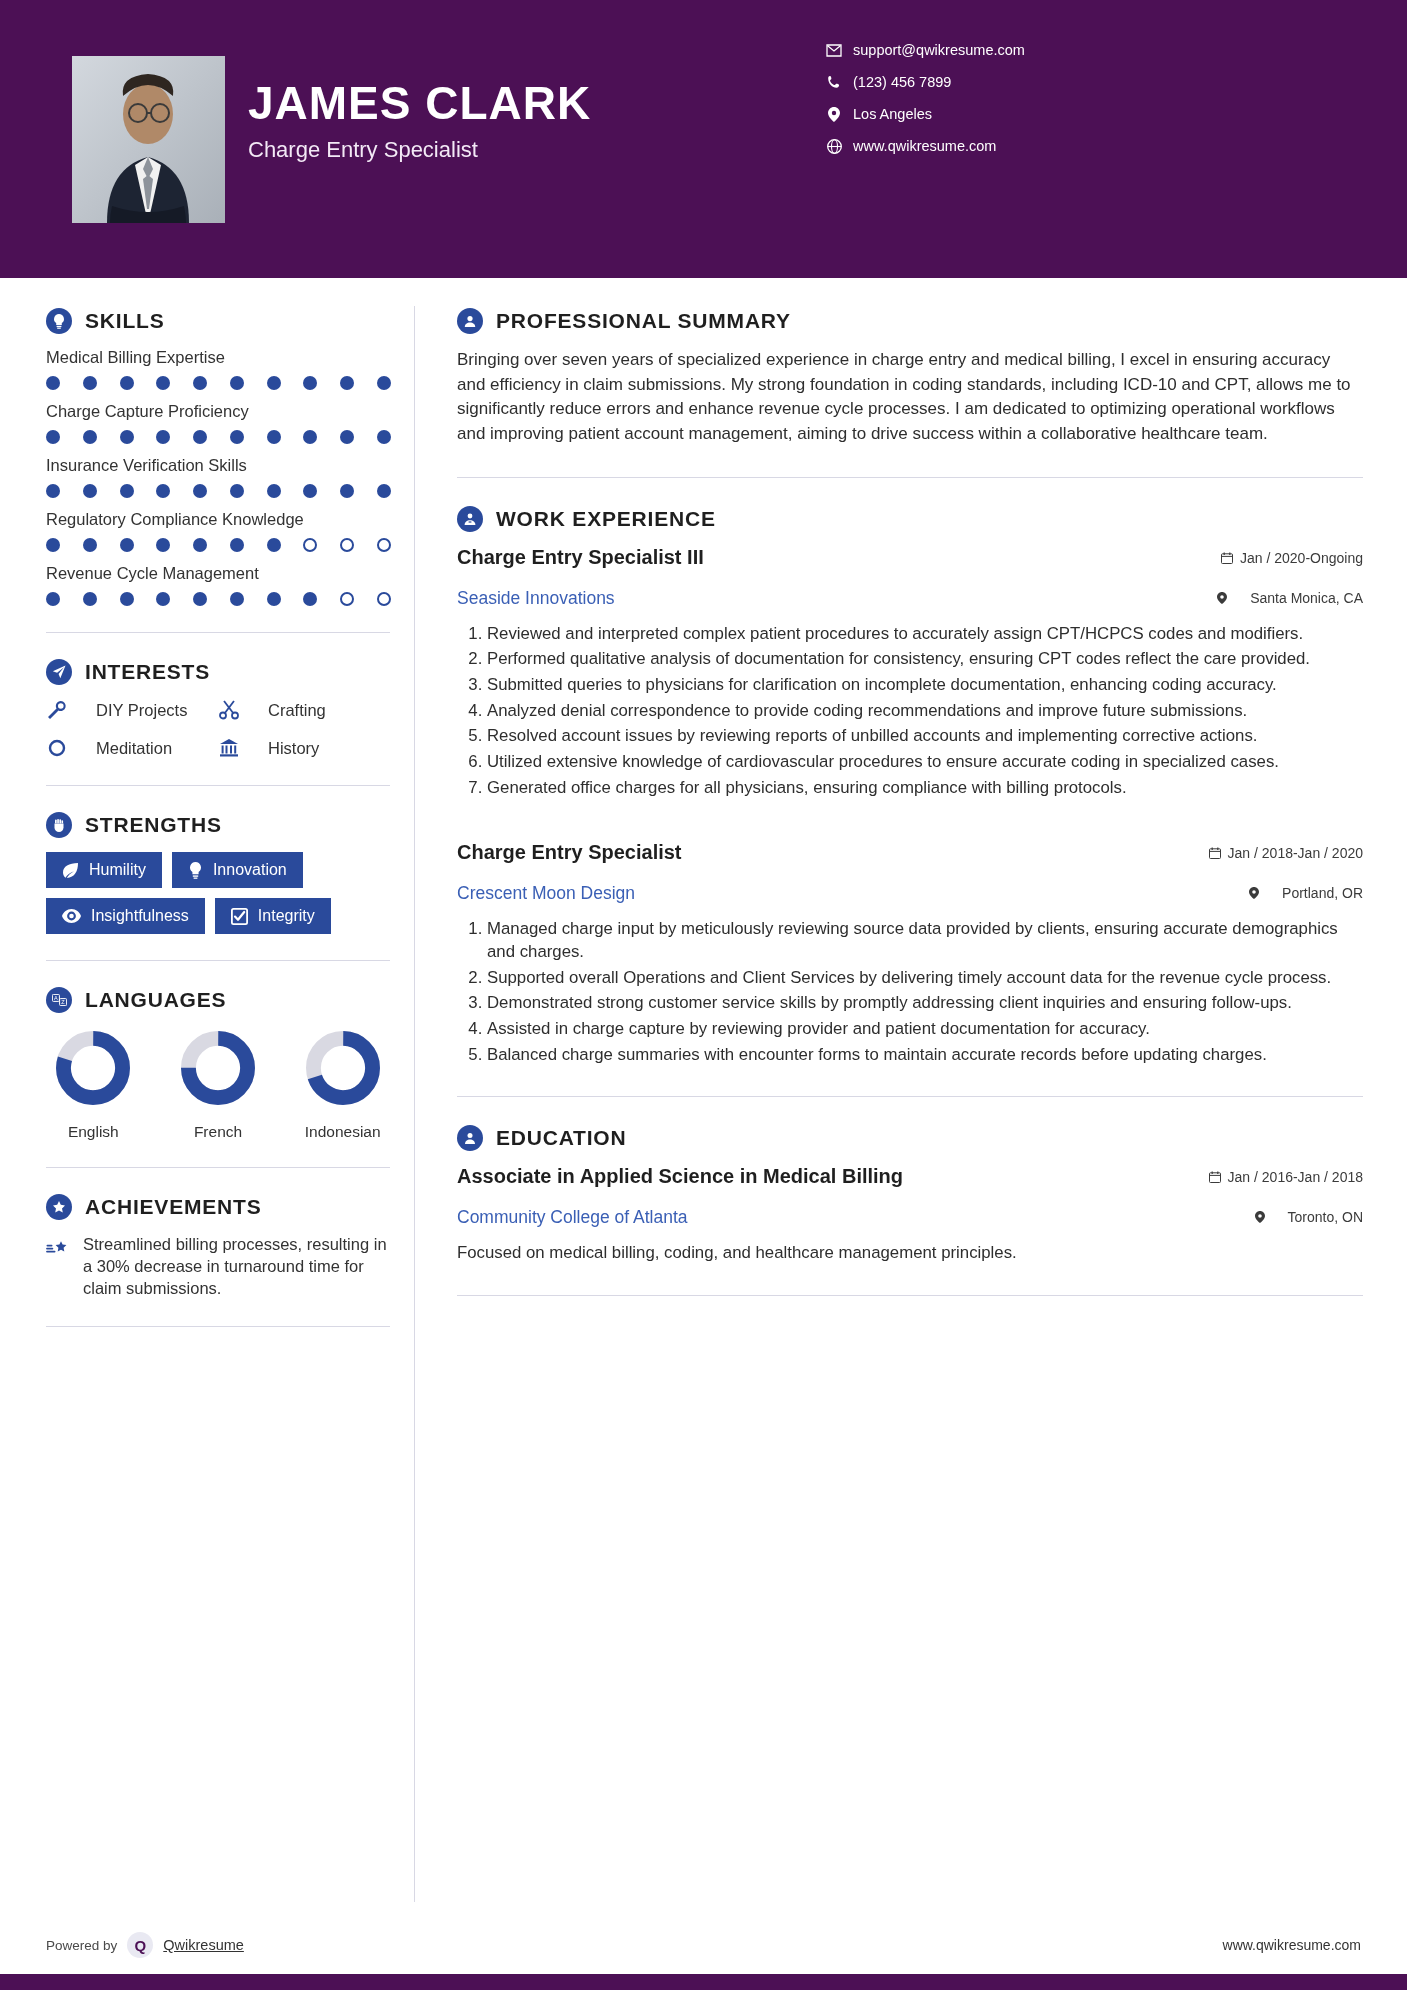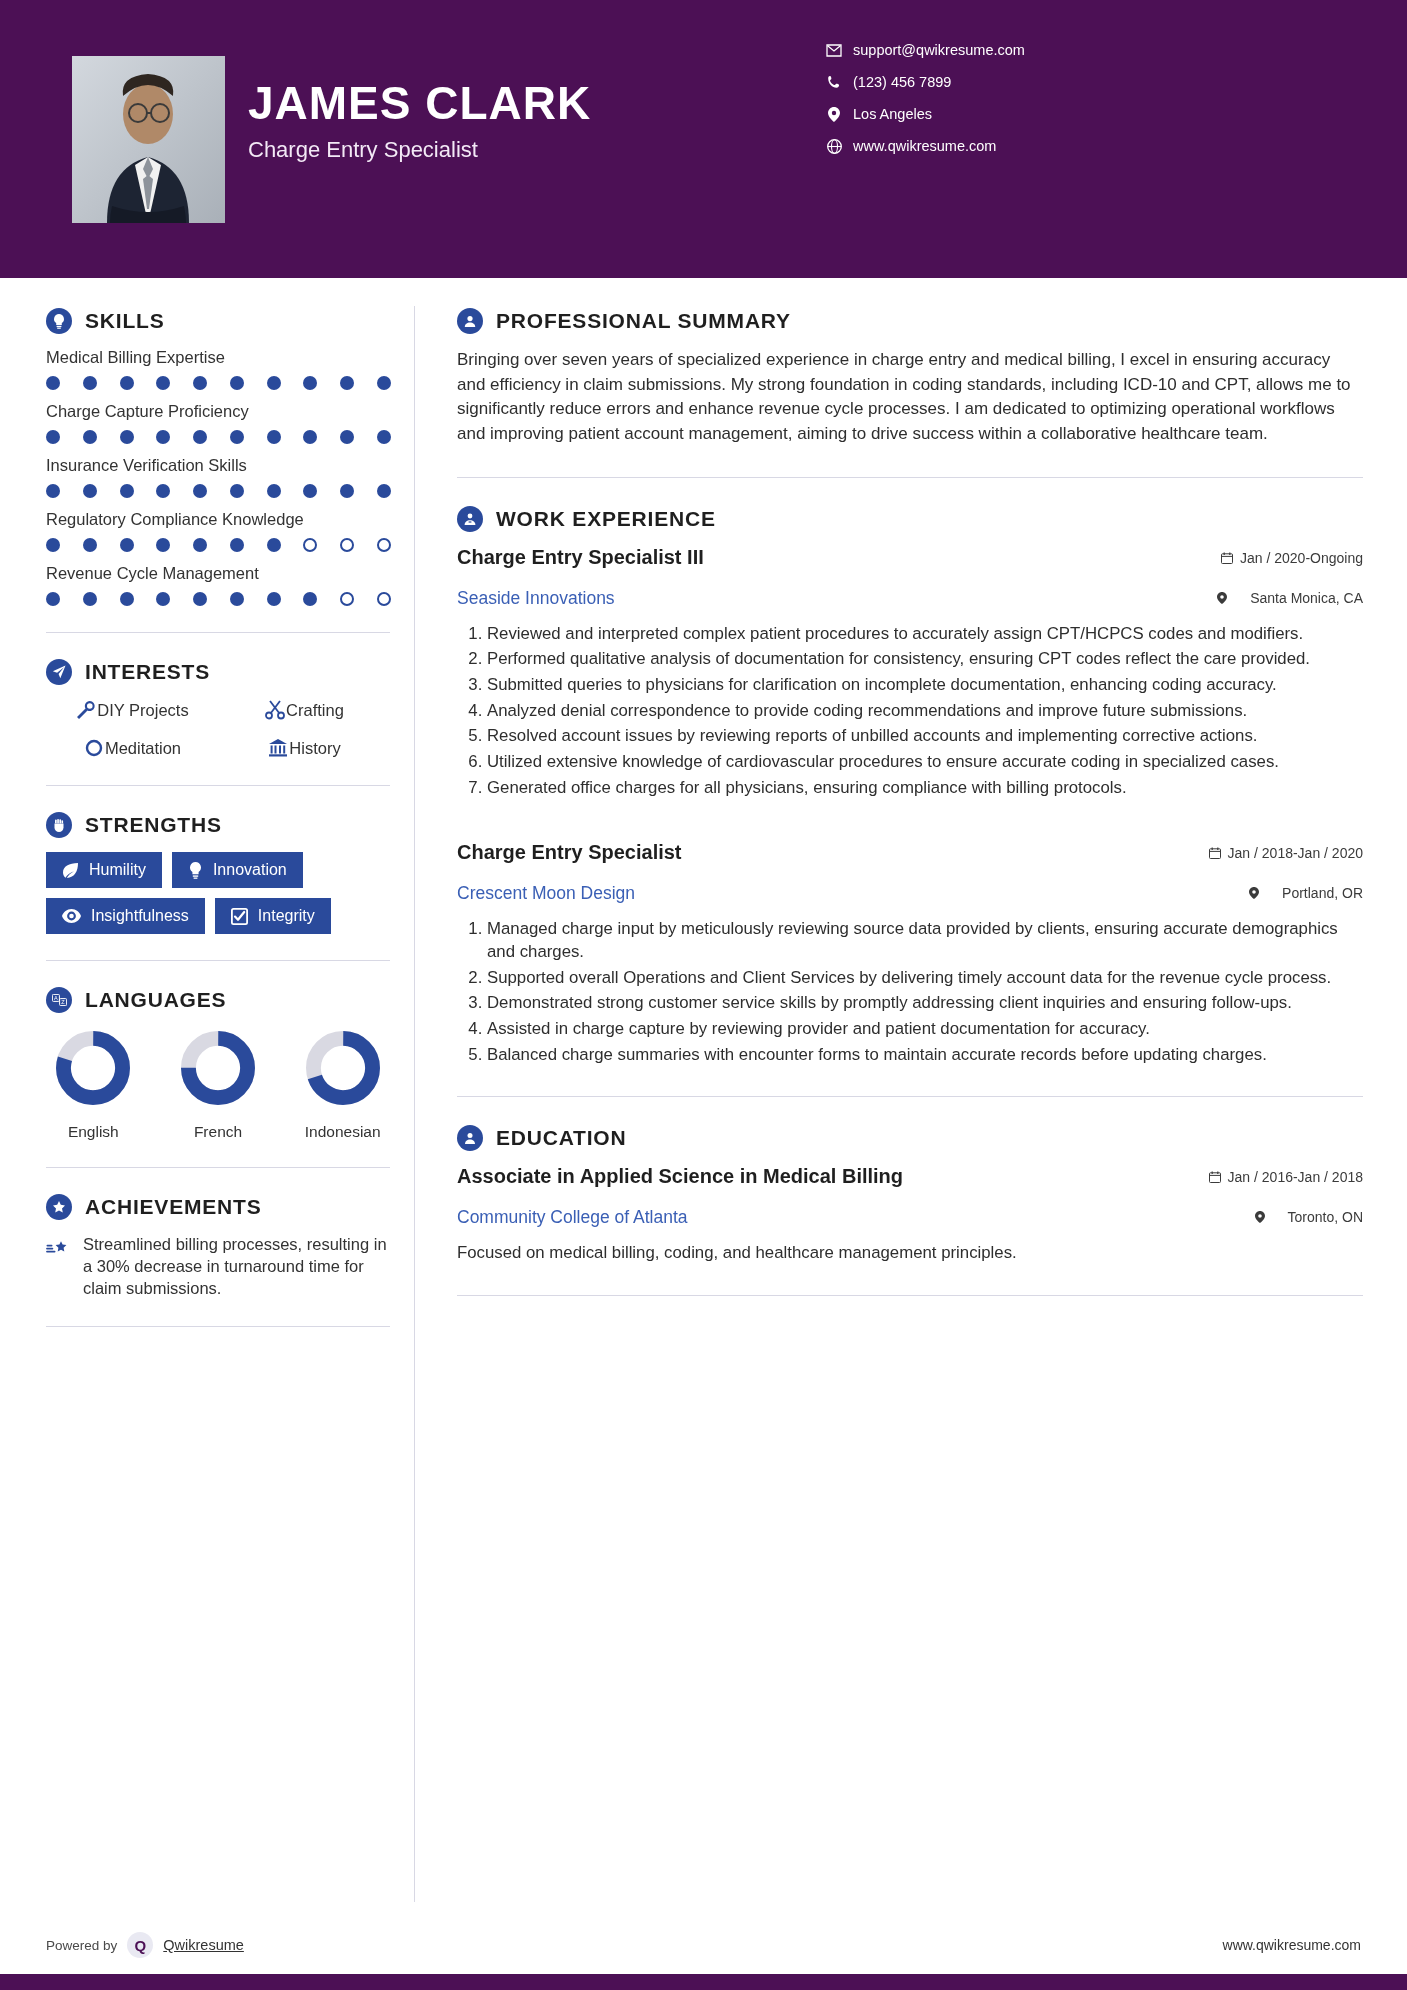--- a/index.html
+++ b/index.html
@@ -72,21 +72,21 @@
 
   
   .skill-name { font-size: 16.5px; color: #333; margin: 12px 0 9px 0; }
   .dots { display: flex; gap: 0; justify-content: space-between; width: 345px; }
   .dot { width: 14px; height: 14px; border-radius: 50%; }
   .dot.on { background: #2a4a9b; }
   .dot.off { background: #ffffff; border: 2.5px solid #2a4a9b; }
 
   
   .interests-grid { display: grid; grid-template-columns: 1fr 1fr; row-gap: 16px; margin-top: 6px; }
-  .int-item { display: flex; align-items: center; gap: 0; justify-content: center; }
+  .int-item { display: flex; align-items: center; gap: 28px; }
   .int-ic { width: 22px; height: 22px; display:flex; align-items:center; justify-content:center; flex:0 0 22px; }
   .int-ic svg { fill: #2a4a9b; }
   .int-lb { font-size: 16.5px; color: #333; }
 
   
   .str-wrap { display: flex; flex-wrap: wrap; gap: 10px; margin-top: 4px; }
   .str-chip {
     background: #2a4a9b; color: #fff; display: flex; align-items: center; gap: 10px;
     padding: 9px 16px; font-size: 16px;
   }

